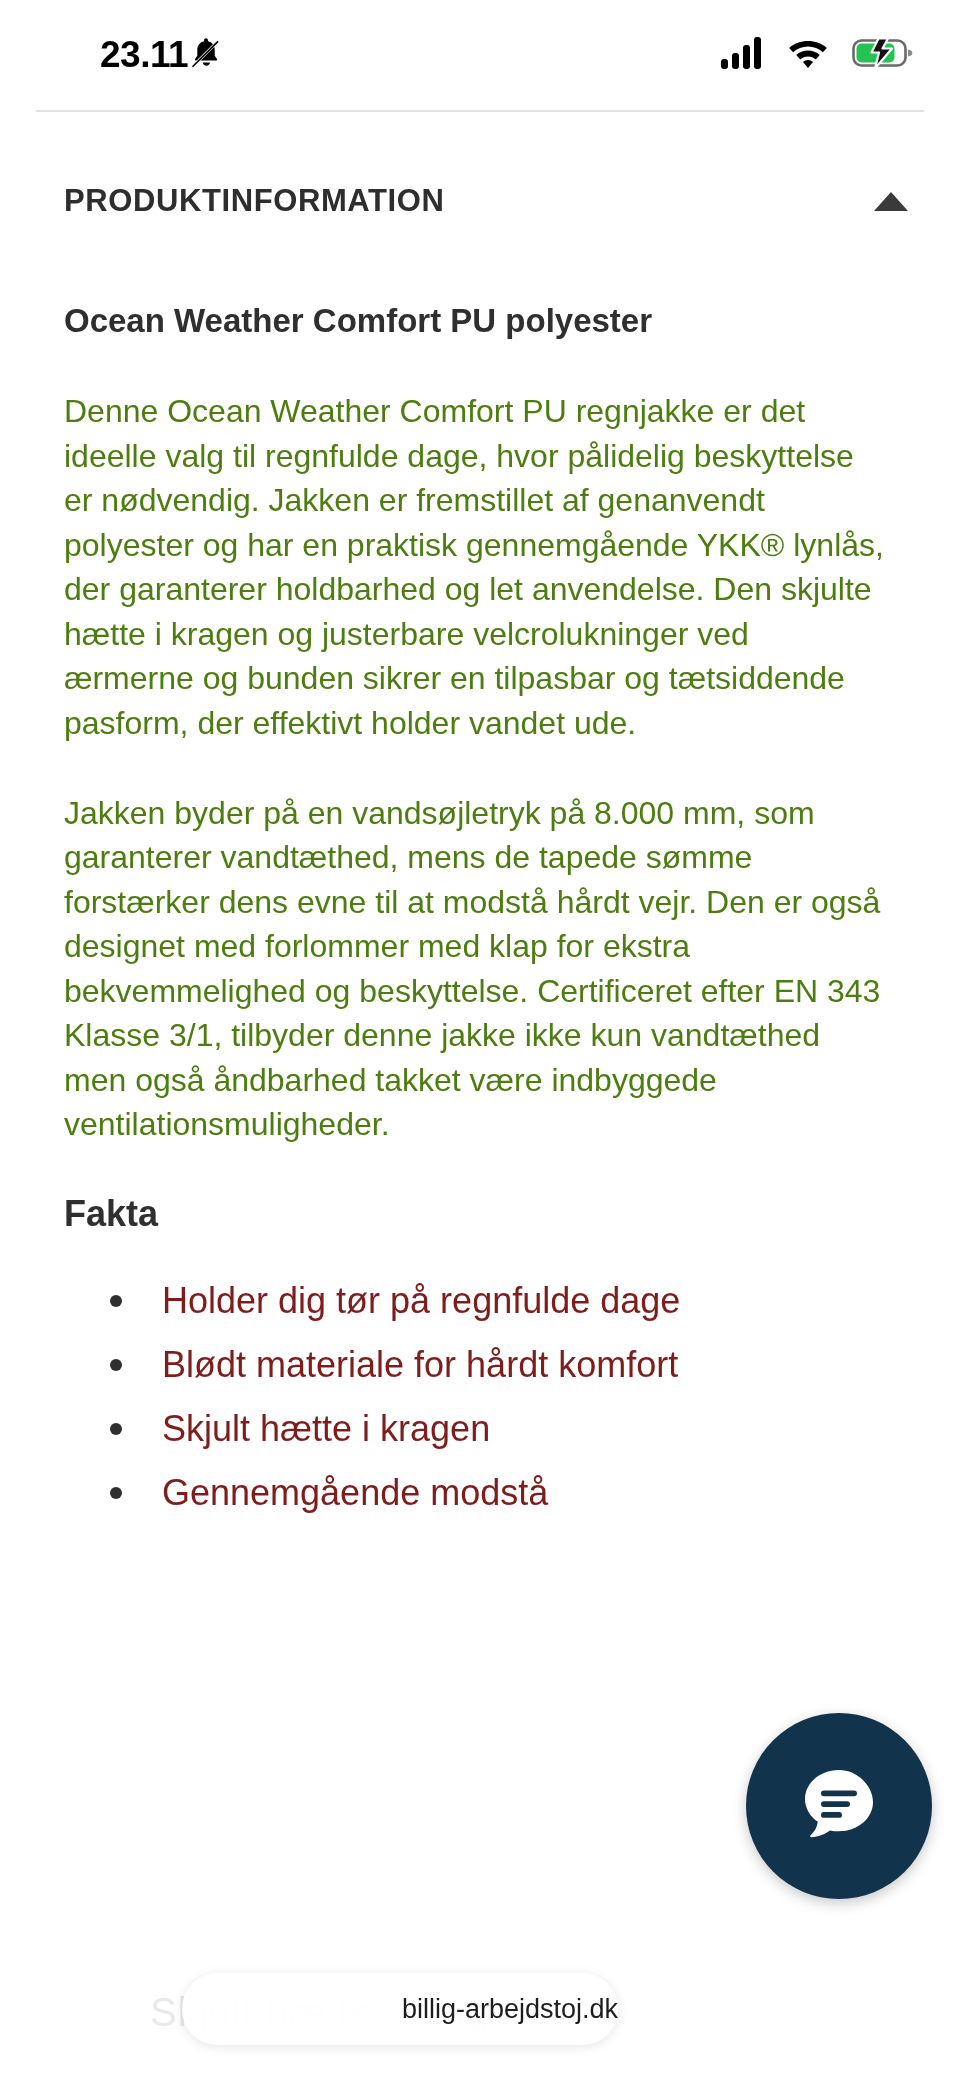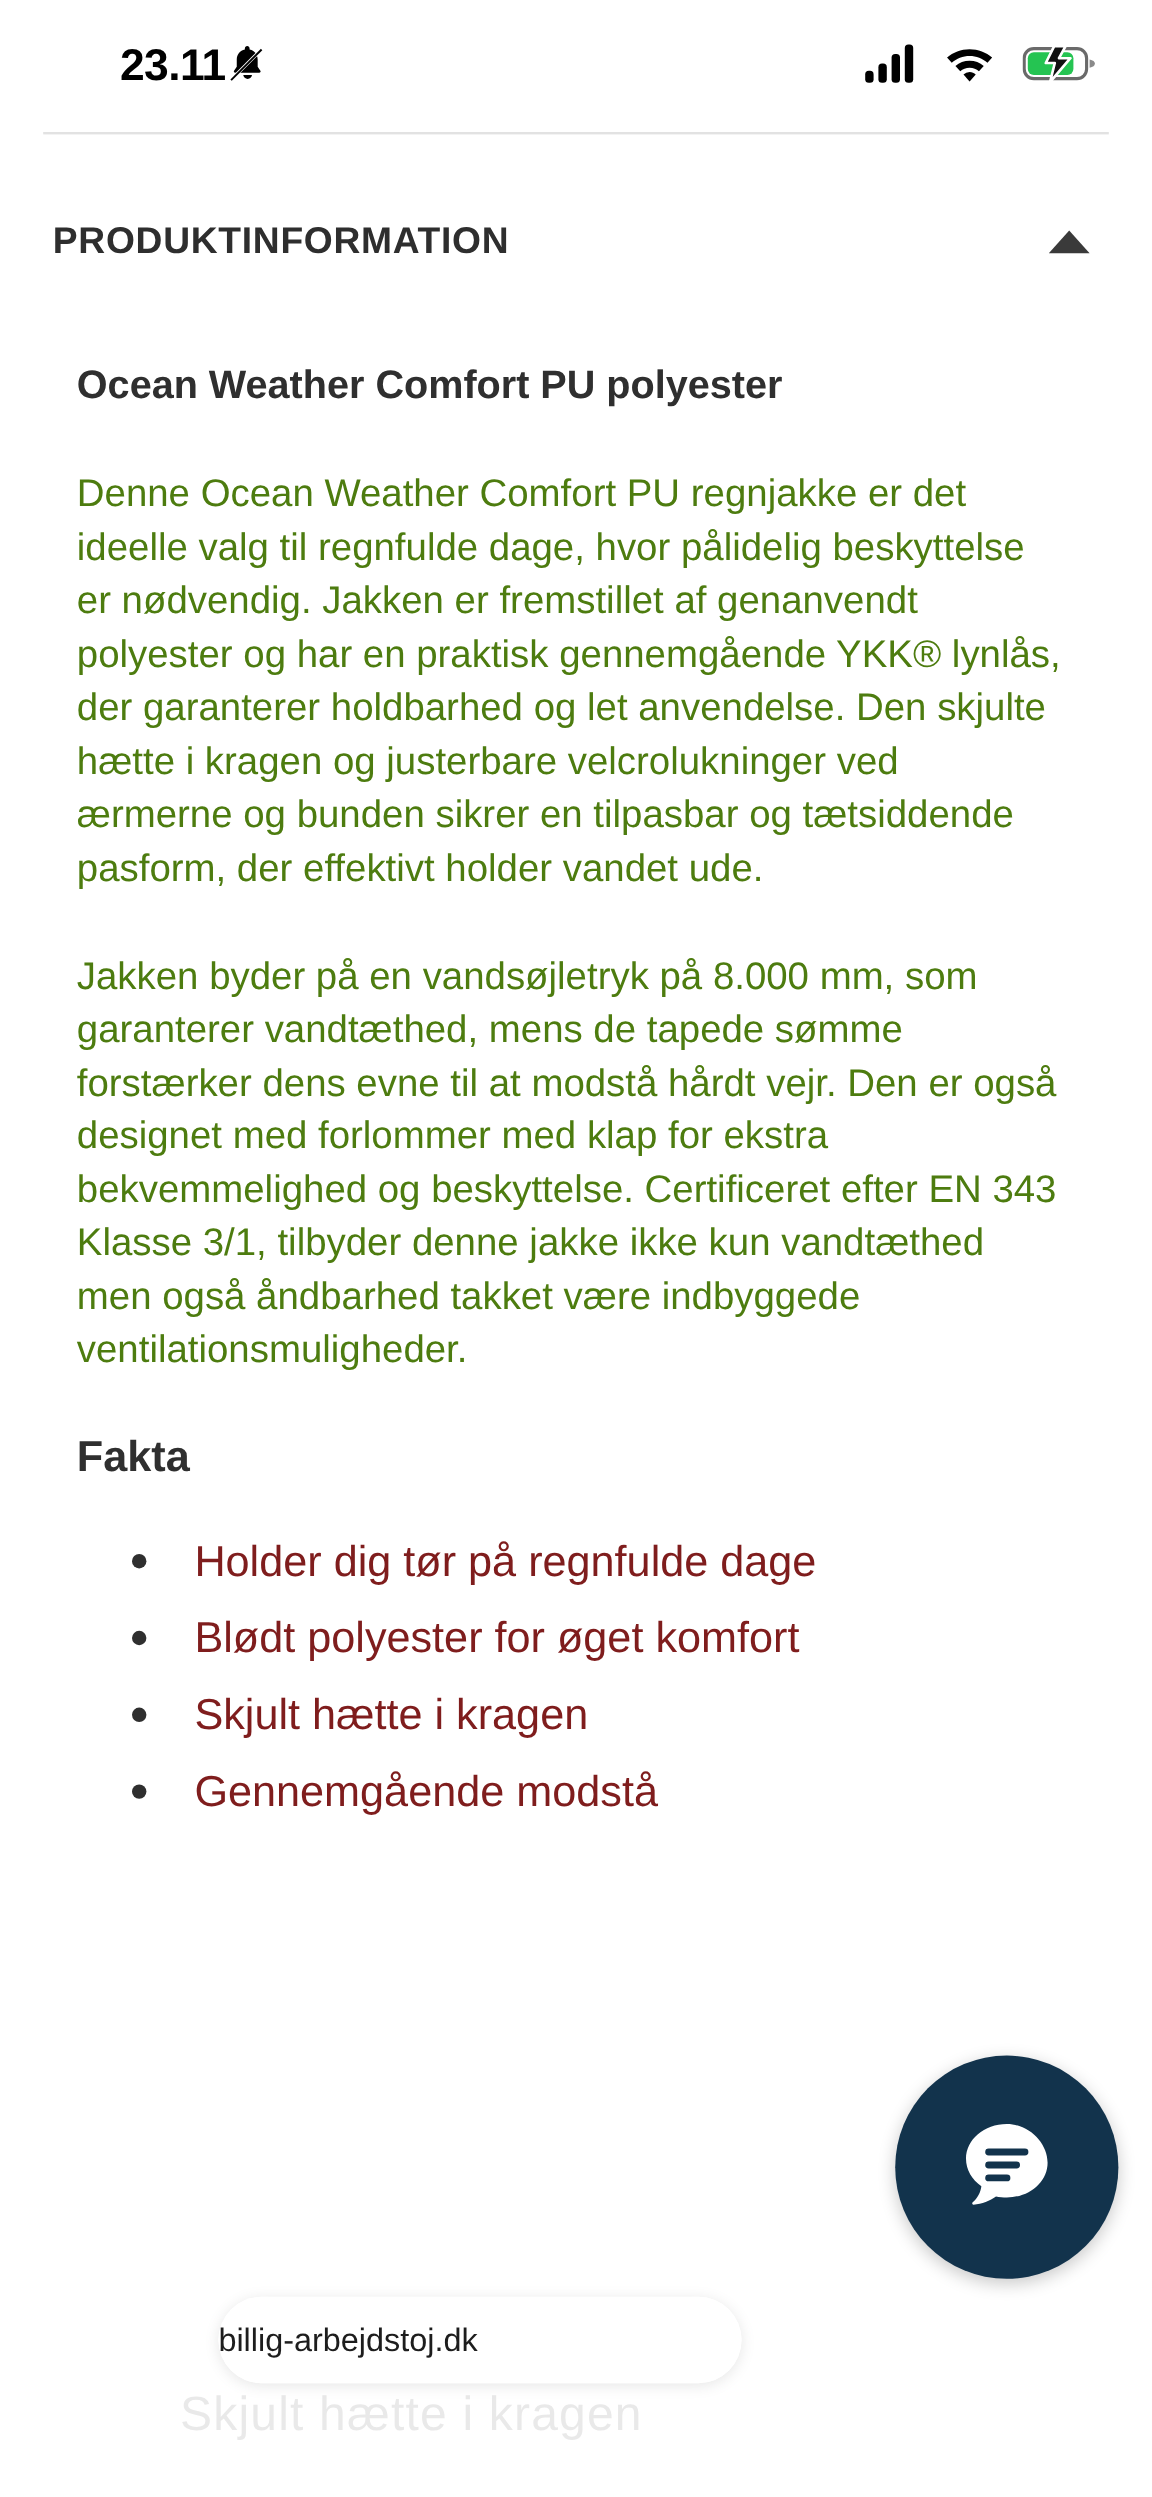--- a/index.html
+++ b/index.html
@@ -24,21 +24,21 @@
   
   .top-divider {
     position:absolute; top:110px; left:36px; width:888px; height:2px;
     background:#e2e2e2;
   }
 
   
   .acc-header {
     position:absolute; top:170px; left:0; width:960px; height:62px;
     display:flex; align-items:center; justify-content:space-between;
-    padding:0 52px 0 44px;
+    padding:0 52px 0 64px;
   }
   .acc-title {
     font-size:31px; font-weight:700; color:#2e2e2e;
     letter-spacing:0.6px;
   }
   .tri-up {
     width:0; height:0;
     border-left:17px solid transparent;
     border-right:17px solid transparent;
     border-bottom:19px solid #3a3a3a;
@@ -73,24 +73,24 @@
   .chat-fab {
     position:absolute; left:746px; top:1713px;
     width:186px; height:186px; border-radius:50%;
     background:#12334c;
     display:flex; align-items:center; justify-content:center;
     box-shadow:0 4px 14px rgba(0,0,0,0.22);
   }
 
   
   .toast {
-    position:absolute; left:182px; top:1914px;
+    position:absolute; left:182px; top:1973px;
     width:436px; height:72px; border-radius:36px;
     background:rgba(255,255,255,0.93);
-    display:flex; align-items:center; justify-content:flex-start;
+    display:flex; align-items:center; justify-content:flex-end;
     box-shadow:0 2px 12px rgba(0,0,0,0.10);
   }
   .toast-text { font-size:27px; color:#1d1d1d; }
 
   
   .watermark {
     position:absolute; left:150px; top:1990px;
     font-size:40px; color:rgba(120,120,120,0.16);
     font-weight:400; letter-spacing:1px; pointer-events:none;
   }
@@ -146,21 +146,21 @@
     <span class="tri-up"></span>
   </div>
 
   <div class="content">
     <h3 class="product-title">Ocean Weather Comfort PU polyester</h3>
     <p class="body">Denne Ocean Weather Comfort PU regnjakke er det ideelle valg til regnfulde dage, hvor pålidelig beskyttelse er nødvendig. Jakken er fremstillet af genanvendt polyester og har en praktisk gennemgående YKK® lynlås, der garanterer holdbarhed og let anvendelse. Den skjulte hætte i kragen og justerbare velcrolukninger ved ærmerne og bunden sikrer en tilpasbar og tætsiddende pasform, der effektivt holder vandet ude.</p>
     <p class="body">Jakken byder på en vandsøjletryk på 8.000 mm, som garanterer vandtæthed, mens de tapede sømme forstærker dens evne til at modstå hårdt vejr. Den er også designet med forlommer med klap for ekstra bekvemmelighed og beskyttelse. Certificeret efter EN 343 Klasse 3/1, tilbyder denne jakke ikke kun vandtæthed men også åndbarhed takket være indbyggede ventilationsmuligheder.</p>
     <h4 class="fakta">Fakta</h4>
     <ul class="facts">
       <li>Holder dig tør på regnfulde dage</li>
-      <li>Blødt polyester for øget komfort</li>
+      <li>Blødt materiale for hårdt komfort</li>
       <li>Skjult hætte i kragen</li>
       <li>Gennemgående modstå</li>
     </ul>
   </div>
 
   <div class="watermark">Skjult hætte i kragen</div>
 
   <div class="chat-fab">
     <span>
       <svg width="96" height="96" viewBox="0 0 48 48">

